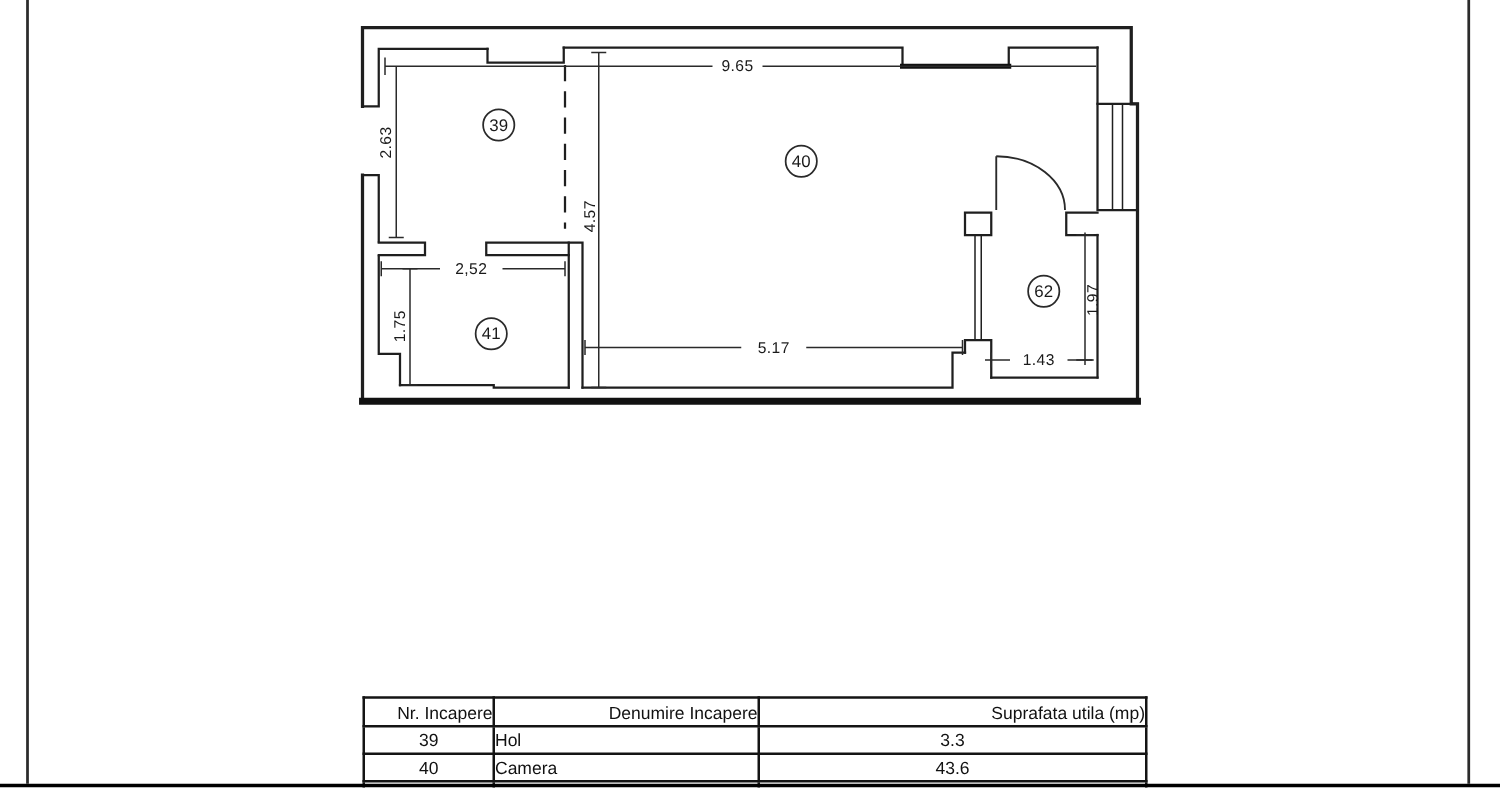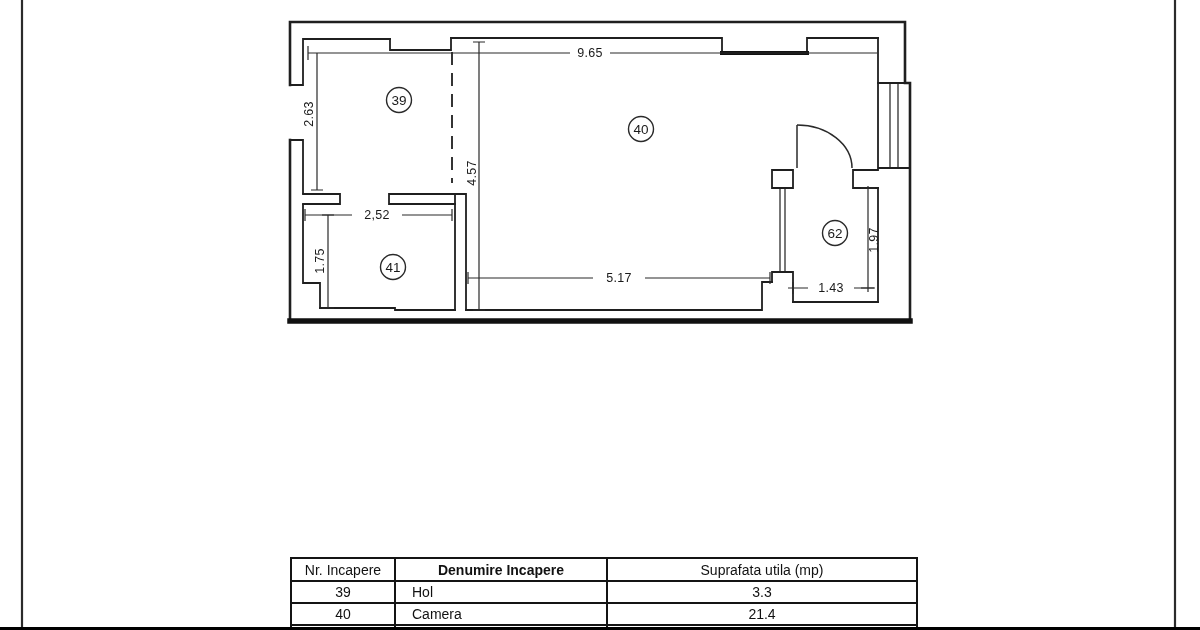--- a/index.html
+++ b/index.html
@@ -26,23 +26,23 @@
     position:absolute;left:290px;top:557px;width:620px;
     border-collapse:collapse;table-layout:fixed;
     font-size:14px;color:#111;
   }
   #area-table td{
     border:2px solid #141414;
     height:20px;padding:0;line-height:18px;
     text-align:center;vertical-align:middle;
     white-space:nowrap;overflow:hidden;
   }
-  #area-table tr.hdr td{height:21px;}
-  #area-table td.name{text-align:left;padding-left:16px;}
-  .col-nr{width:102px;}.col-name{width:210px;font-weight:bold;}.col-area{width:308px;margin-left:44px;}
+  #area-table tr.hdr td{height:21px;text-align:right;}
+  #area-table td.name{text-align:left;}
+  .col-nr{width:102px;}.col-name{width:210px;}.col-area{width:308px;margin-left:44px;}
   #bottom-bar{
     position:absolute;left:0;top:627px;width:1200px;height:3px;
     background:#000;
   }
 </style>
 </head>
 <body>
 
 <svg id="plan-svg" width="1200" height="630" viewBox="0 0 1200 630">
 
@@ -134,21 +134,21 @@
       <td class="col-area">Suprafata utila (mp)</td>
     </tr>
     <tr>
       <td>39</td>
       <td class="name">Hol</td>
       <td>3.3</td>
     </tr>
     <tr>
       <td>40</td>
       <td class="name">Camera</td>
-      <td>21.4</td>
+      <td>43.6</td>
     </tr>
     <tr>
       <td>41</td>
       <td class="name">Baie</td>
       <td>4.2</td>
     </tr>
   </tbody>
 </table>
 
 <div id="bottom-bar"></div>

